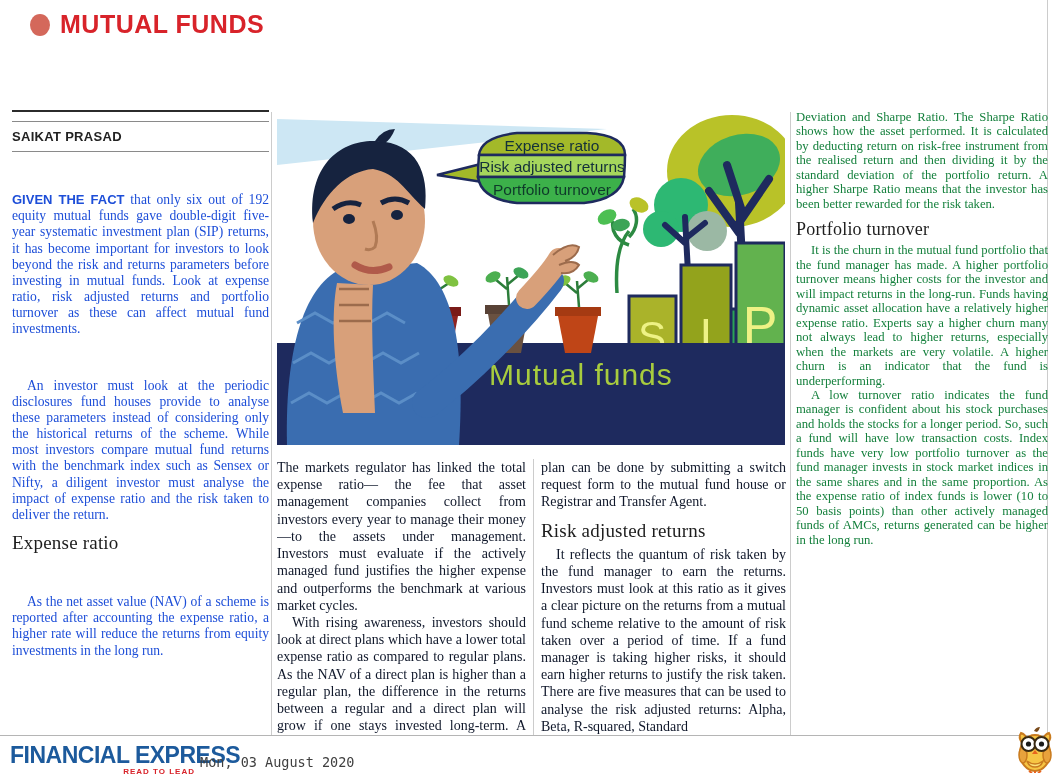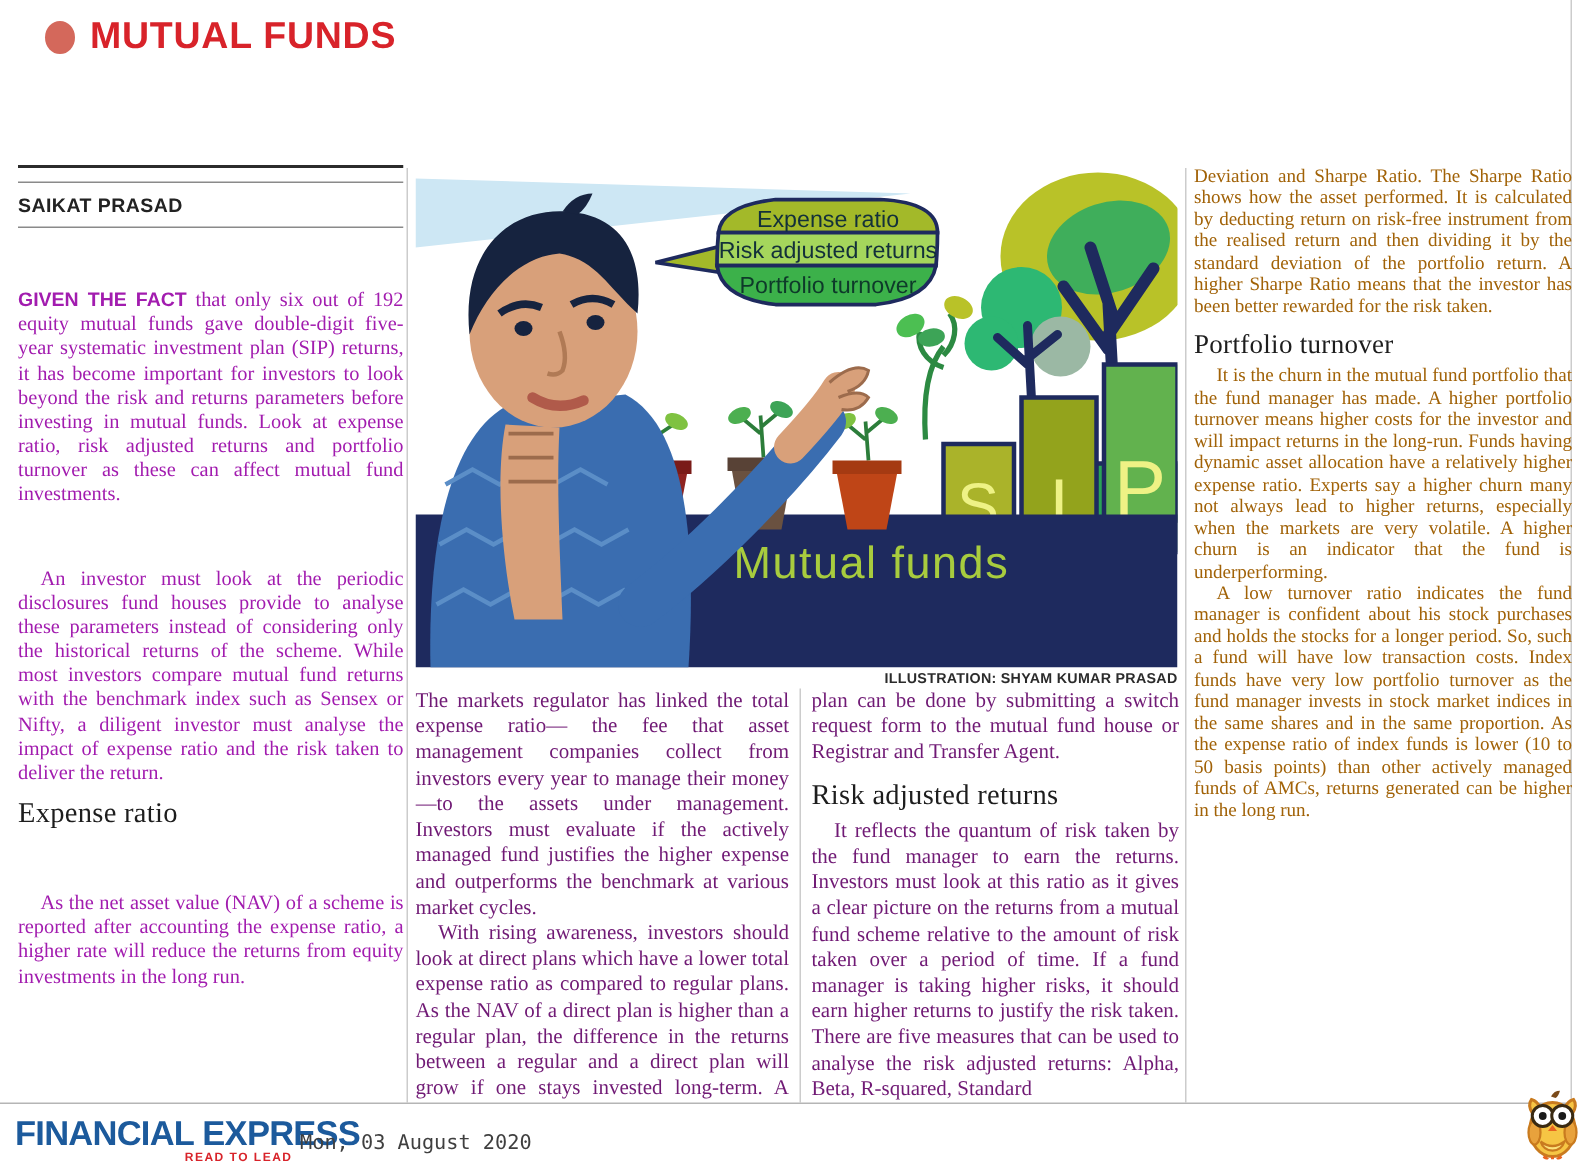--- a/index.html
+++ b/index.html
@@ -20,34 +20,34 @@
   
   .vrule { position:absolute; width:1px; background:#cccccc; }
   #rule-bottom { position:absolute; left:0; top:735px; width:1048px; height:1px; background:#b5b5b5; }
   #rule-right { position:absolute; left:1047px; top:0; width:1px; height:736px; background:#cccccc; }
   
   #col1 { position:absolute; left:12px; top:110px; width:257px; height:625px; overflow:hidden; }
   .toprule { height:2px; background:#2b2b2b; margin-bottom:8px; }
   #standfirst { font-size:21px; font-weight:bold; line-height:1.22; color:#222; letter-spacing:-0.2px; }
   .thinrule { height:1px; background:#8a8a8a; }
   #byline { font-family:"Liberation Sans", sans-serif; font-weight:bold; font-size:13px; color:#222; padding:7px 0; letter-spacing:0.3px; }
-  .body-sm { font-size:13.6px; line-height:1.19; text-align:justify; color:#a21caf;margin-top:40px; }
+  .body-sm { font-size:13.6px; line-height:1.19; text-align:justify; color:#1d4ed8;margin-top:40px; }
   .lead-in { font-family:"Liberation Sans", sans-serif; font-weight:bold; font-size:13px; }
   .indent { text-indent:15px; }
   .sec-head { font-size:19px; color:#1d1d1d; margin:9px 0 4px 0; font-weight:normal; letter-spacing:0.2px; }
   
   #illustration-wrap { position:absolute; left:277px; top:113px; width:508px; height:332px; }
   #illo-credit { position:absolute; left:277px; top:447px; width:508px; text-align:right;
     font-family:"Liberation Sans", sans-serif; font-weight:bold; font-size:9.5px; color:#2b2b2b; letter-spacing:0.2px; }
   #col2 { position:absolute; left:277px; top:459px; width:249px; height:276px; overflow:hidden; }
   #col3 { position:absolute; left:541px; top:459px; width:245px; height:276px; overflow:hidden; }
-  .body-md { font-size:14px; line-height:1.23; text-align:justify; color:#701a75; }
+  .body-md { font-size:14px; line-height:1.23; text-align:justify; color:#0f172a; }
   
   #col4 { position:absolute; left:796px; top:110px; width:252px; height:626px; overflow:hidden; }
-  .body-xs { font-size:12.7px; line-height:1.14; text-align:justify; color:#a16207; }
+  .body-xs { font-size:12.7px; line-height:1.14; text-align:justify; color:#15803d; }
   #col4 .sec-head { font-size:18px; margin:8px 0 3px 0; }
   
   #footer { position:absolute; left:0; top:736px; width:1058px; height:40px; background:#fff; }
   #brand { position:absolute; left:10px; top:6px; width:185px; }
   #brand-name { font-family:"Liberation Sans", sans-serif; font-weight:bold; font-size:23px; color:#1c5a9c; letter-spacing:-0.5px; white-space:nowrap; }
   #brand-tagline { font-family:"Liberation Sans", sans-serif; font-weight:bold; font-size:8px; color:#d8232a; text-align:right; letter-spacing:1px; margin-top:-2px; }
   #footer-meta { position:absolute; left:200px; top:1px; font-family:"DejaVu Sans Mono", monospace; font-size:13.5px; color:#3f3f3f; line-height:1.4;margin-top:16px; }
   #owl { position:absolute; left:1014px; top:-9px; }
 </style>
 </head>
@@ -156,21 +156,20 @@
         <path d="M212,70 L160,62 L216,48 Z" fill="#a3b929" stroke="#1e2a5e" stroke-width="2.5"></path>
         <path d="M240,20 L310,20 q38,2 38,22 L202,42 q2,-18 38,-22 Z" fill="#a3b929" stroke="#1e2a5e" stroke-width="2.5"></path>
         <path d="M202,42 L348,42 q0,11 -1,22 L201,64 q0,-11 1,-22 Z" fill="#a5d65c" stroke="#1e2a5e" stroke-width="2.5"></path>
         <path d="M201,64 L347,64 q-4,22 -40,26 L240,90 q-36,-4 -39,-26 Z" fill="#3cb14a" stroke="#1e2a5e" stroke-width="2.5"></path>
         <text x="275" y="38" text-anchor="middle" fill="#13303a">Expense ratio</text>
         <text x="275" y="59" text-anchor="middle" fill="#13303a">Risk adjusted returns</text>
         <text x="275" y="82" text-anchor="middle" fill="#0e3a2a">Portfolio turnover</text>
       </g>
     </svg>
   </div>
-  <div id="illo-credit">ILLUSTRATION: SHYAM KUMAR PRASAD</div>
 
   <div id="col2">
     <p class="body-md">The markets regulator has linked the total expense ratio— the fee that asset management companies collect from investors every year to manage their money —to the assets under management. Investors must evaluate if the actively managed fund justifies the higher expense and outperforms the benchmark at various market cycles.</p>
     <p class="body-md indent">With rising awareness, investors should look at direct plans which have a lower total expense ratio as compared to regular plans. As the NAV of a direct plan is higher than a regular plan, the difference in the returns between a regular and a direct plan will grow if one stays invested long-term. A switch from a regular to direct</p>
   </div>
   <div id="col3">
     <p class="body-md">plan can be done by submitting a switch request form to the mutual fund house or Registrar and Transfer Agent.</p>
     <h2 class="sec-head">Risk adjusted returns</h2>
     <p class="body-md indent">It reflects the quantum of risk taken by the fund manager to earn the returns. Investors must look at this ratio as it gives a clear picture on the returns from a mutual fund scheme relative to the amount of risk taken over a period of time. If a fund manager is taking higher risks, it should earn higher returns to justify the risk taken. There are five measures that can be used to analyse the risk adjusted returns: Alpha, Beta, R-squared, Standard</p>
   </div>

